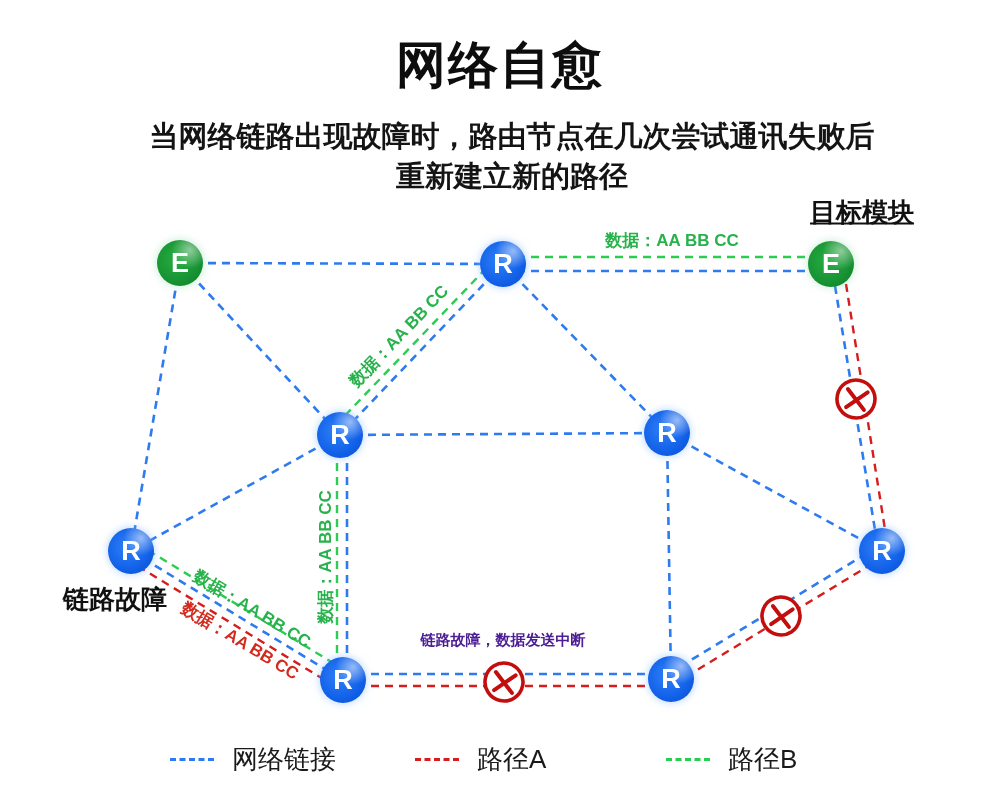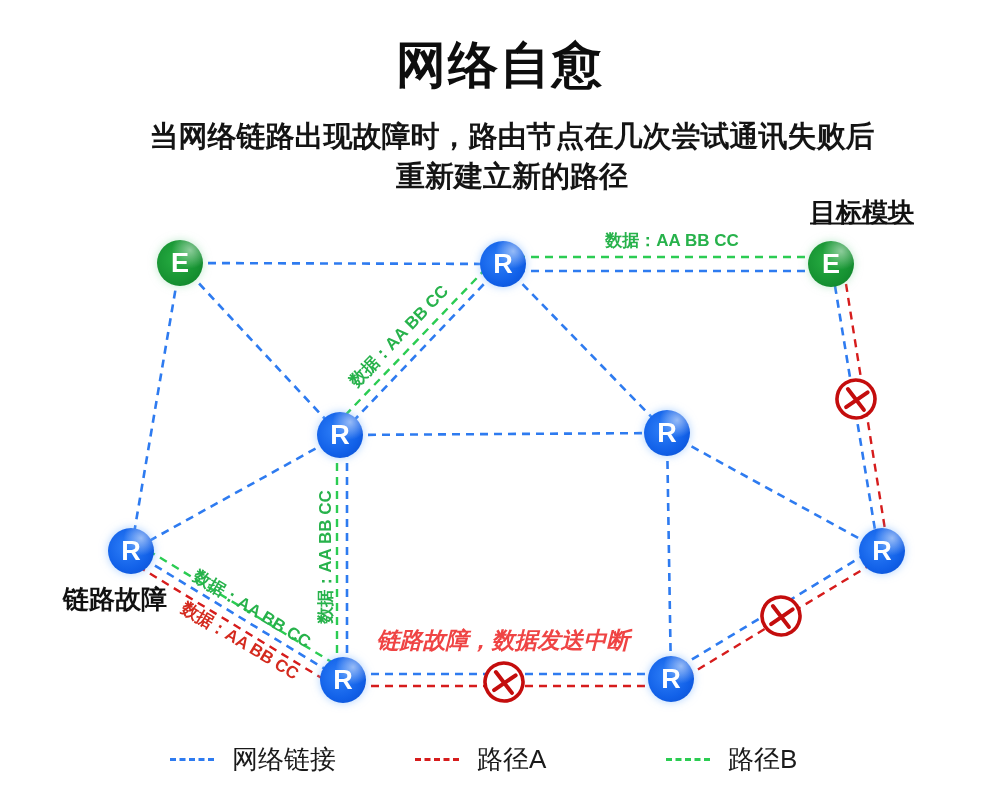--- a/index.html
+++ b/index.html
@@ -22,21 +22,21 @@
       box-shadow:0 0 9px rgba(120,180,255,.6);}
   .node.green{background:
       radial-gradient(circle at 72% 22%, rgba(255,255,255,0.5) 0%, rgba(255,255,255,0) 38%),
       radial-gradient(circle at 42% 42%, #27ad42 0%, #169232 60%, #0c7d27 100%);
       box-shadow:0 0 9px rgba(140,215,165,.55);}
 
   .dlabel{position:absolute;white-space:nowrap;transform:translate(-50%,-50%);
           font-size:17px;font-weight:600;}
   .dlabel.data-green{color:#27b24b;}
   .dlabel.data-red{color:#d42a1e;}
-  .dlabel.fault-text{color:#ef4444;font-size:23px;font-style:italic;}
+  .dlabel.fault-text{color:#4c1d95;font-size:15px;}
   .dlabel.node-label{color:#111;font-size:26px;font-weight:600;}
 
   .legend{position:absolute;left:0;top:0;width:100%;height:100%;pointer-events:none;}
   .legend-item{position:absolute;top:742px;display:flex;align-items:center;gap:18px;}
   .legend-dash{width:44px;height:0;border-top:3.5px dashed #000;}
   .legend-label{font-size:26px;color:#1a1a1a;font-weight:500;text-align:right;}
 </style>
 </head>
 <body>
 

